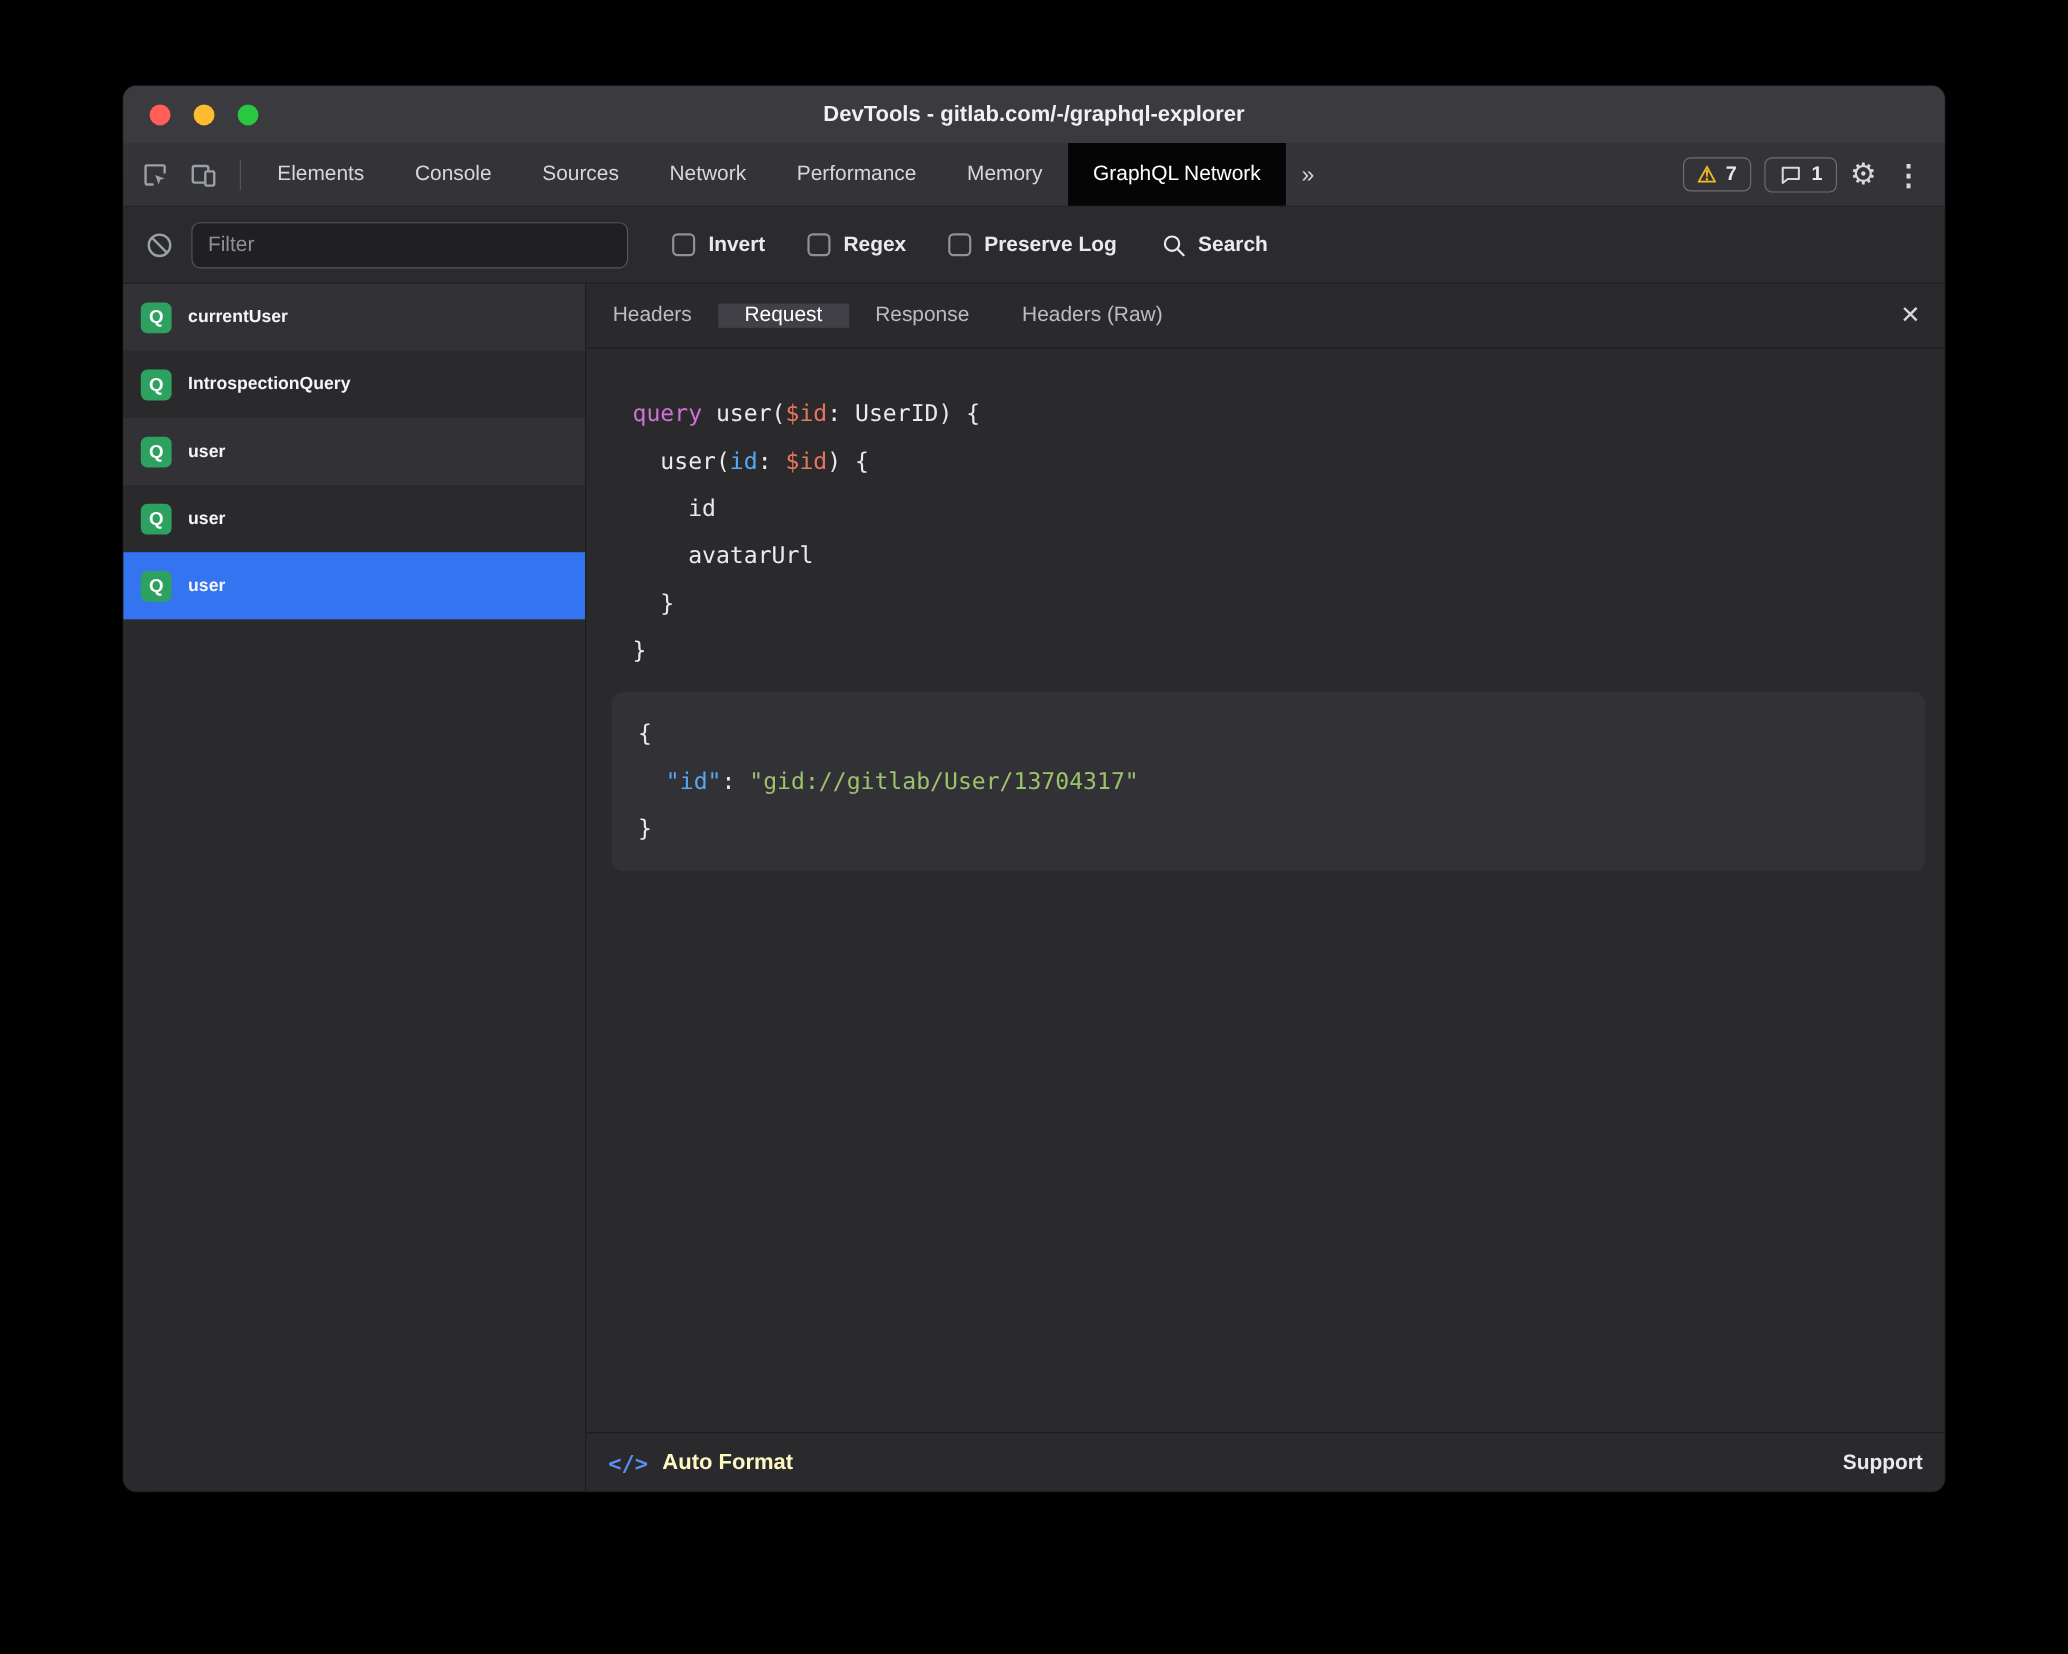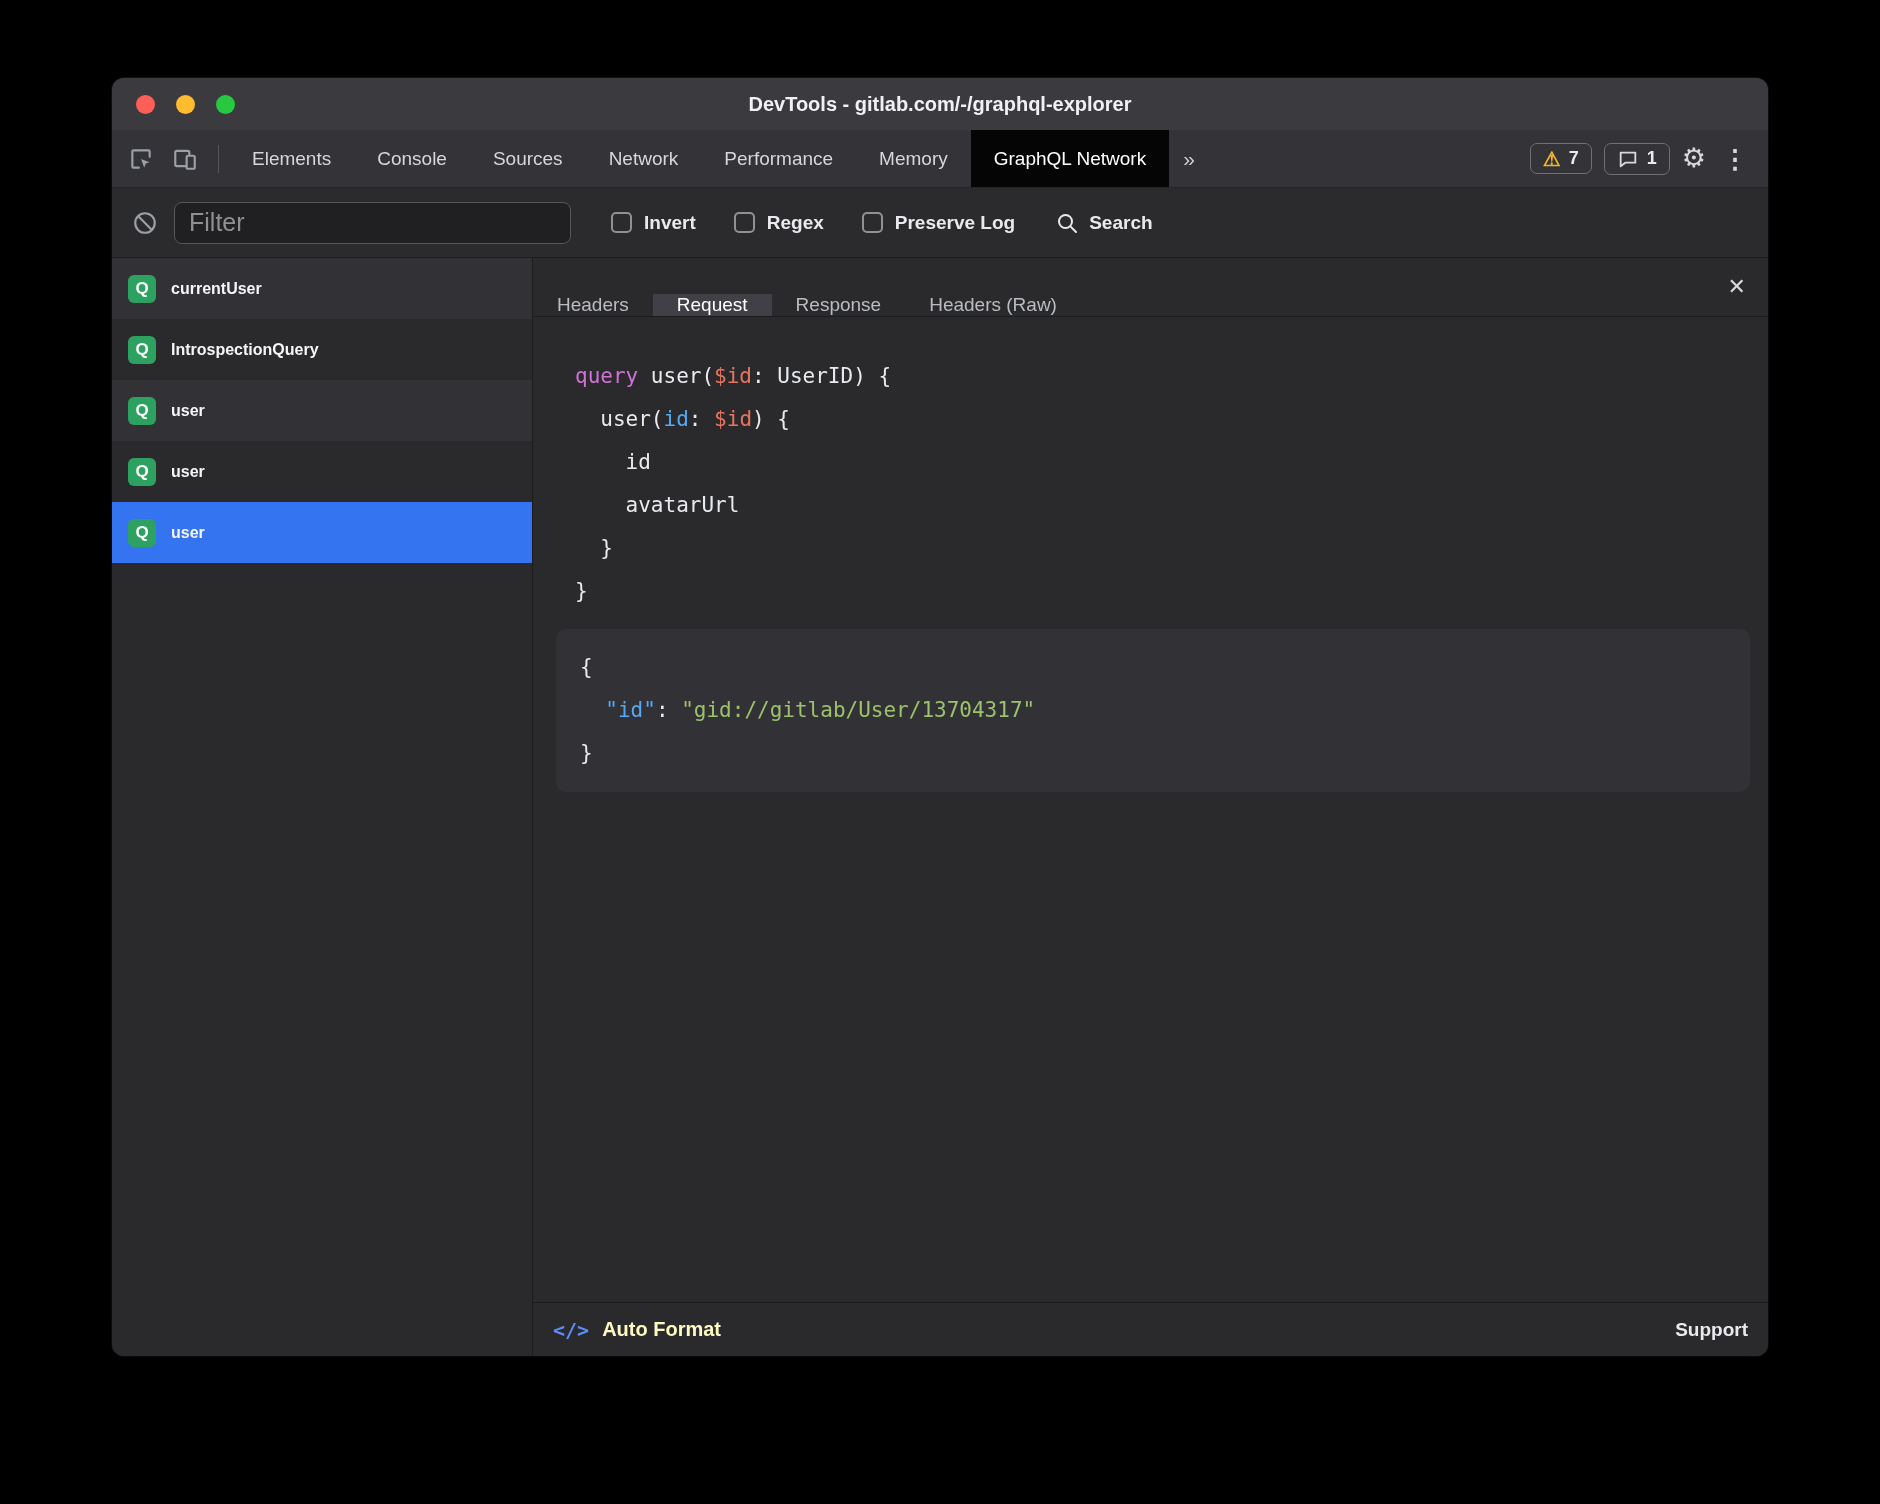--- a/index.html
+++ b/index.html
@@ -36,21 +36,21 @@
   .badge { display: inline-flex; align-items: center; gap: 8px; border: 1px solid #6f6f74; border-radius: 7px; padding: 4px 12px; color: #e8eaed; font-size: 18px; font-weight: 600; }
   .warn-ico { color: var(--warning-yellow, #f2b824); font-size: 20px; line-height: 1; }
   .gear { color: #d7d9dc; font-size: 27px; line-height: 1; }
   .dots { color: #d7d9dc; font-size: 26px; font-weight: 700; line-height: 1; padding: 0 4px; }
 
   
   .toolbar { flex: 0 0 70px; background: #2b2b2e; border-bottom: 1px solid #1d1d20; display: flex; align-items: center; padding: 0 20px; }
   .block-ico { width: 26px; height: 26px; margin-right: 16px; flex: 0 0 auto; }
   .filter {
     width: 397px; height: 42px; background: #202023; border: 1px solid #57575c; border-radius: 8px;
-    color: #e8eaed; font-size: 25px; padding: 0 14px; font-family: "Liberation Sans", sans-serif; outline: none;
+    color: #e8eaed; font-size: 19px; padding: 0 14px; font-family: "Liberation Sans", sans-serif; outline: none;
   }
   .filter::placeholder { color: #8f9094; }
   .chk-group { display: flex; align-items: center; gap: 38px; margin-left: 40px; }
   .chk { display: inline-flex; align-items: center; gap: 12px; cursor: default; }
   .cbox { width: 21px; height: 21px; border: 2px solid #8f9195; border-radius: 5px; background: transparent; display: inline-block; }
   .clabel { color: #e8eaed; font-size: 19px; font-weight: 700; white-space: nowrap; }
   .search-group { display: inline-flex; align-items: center; gap: 10px; margin-left: 40px; }
   .search-group .slabel { color: #e8eaed; font-size: 19px; font-weight: 700; }
 
   
@@ -60,21 +60,21 @@
   .sb-header { flex: 0 0 59px; display: flex; align-items: center; padding-left: 14px; color: #f1f3f4; font-size: 19px; font-weight: 700; border-bottom: 1px solid #1d1d20; }
   .sb-list { flex: 1; overflow: hidden; }
   .sb-item { height: 61px; display: flex; align-items: center; padding-left: 16px; gap: 15px; }
   .sb-item.odd { background: #323236; }
   .sb-item.selected { background: var(--accent-blue, #3574f0); }
   .qbadge { width: 28px; height: 28px; border-radius: 6px; background: var(--badge-green, #2da160); color: #fff; font-size: 17px; font-weight: 700; display: inline-flex; align-items: center; justify-content: center; flex: 0 0 auto; }
   .sb-label { color: #f5f6f7; font-size: 16px; font-weight: 700; }
 
   .detail { flex: 1; display: flex; flex-direction: column; min-width: 0; background: #2a2a2d; }
   .dtl-tabs { flex: 0 0 59px; display: flex; align-items: stretch; border-bottom: 1px solid #1d1d20; padding-left: 0; }
-  .dtl-strip { display: flex; align-items: flex-end; }
+  .dtl-strip { display: flex; align-items: center; }
   .dtl-tab { display: flex; align-items: center; padding: 0 24px; font-size: 19px; color: #b9bdc2; white-space: nowrap; }
   .dtl-tab.active { background: #404046; color: #ffffff; }
   .close { margin-left: auto; align-self: center; color: #d7d9dc; font-size: 22px; padding: 0 22px; line-height: 1; }
 
   .content { flex: 1; position: relative; min-height: 0; overflow: hidden; }
   .copy-buttons { position: absolute; top: 20px; right: 17px; display: flex; flex-direction: column; align-items: flex-end; gap: 16px; }
   .copy-btn { background: #3e3e43; border: none; border-radius: 8px; color: #9da1a6; font-size: 19px; font-weight: 700; padding: 13px 22px; font-family: "Liberation Sans", sans-serif; }
 
   .code { font-family: "DejaVu Sans Mono", monospace; font-size: 21px; line-height: 43px; color: #e8eaed; }
   .code-line { white-space: pre; }

